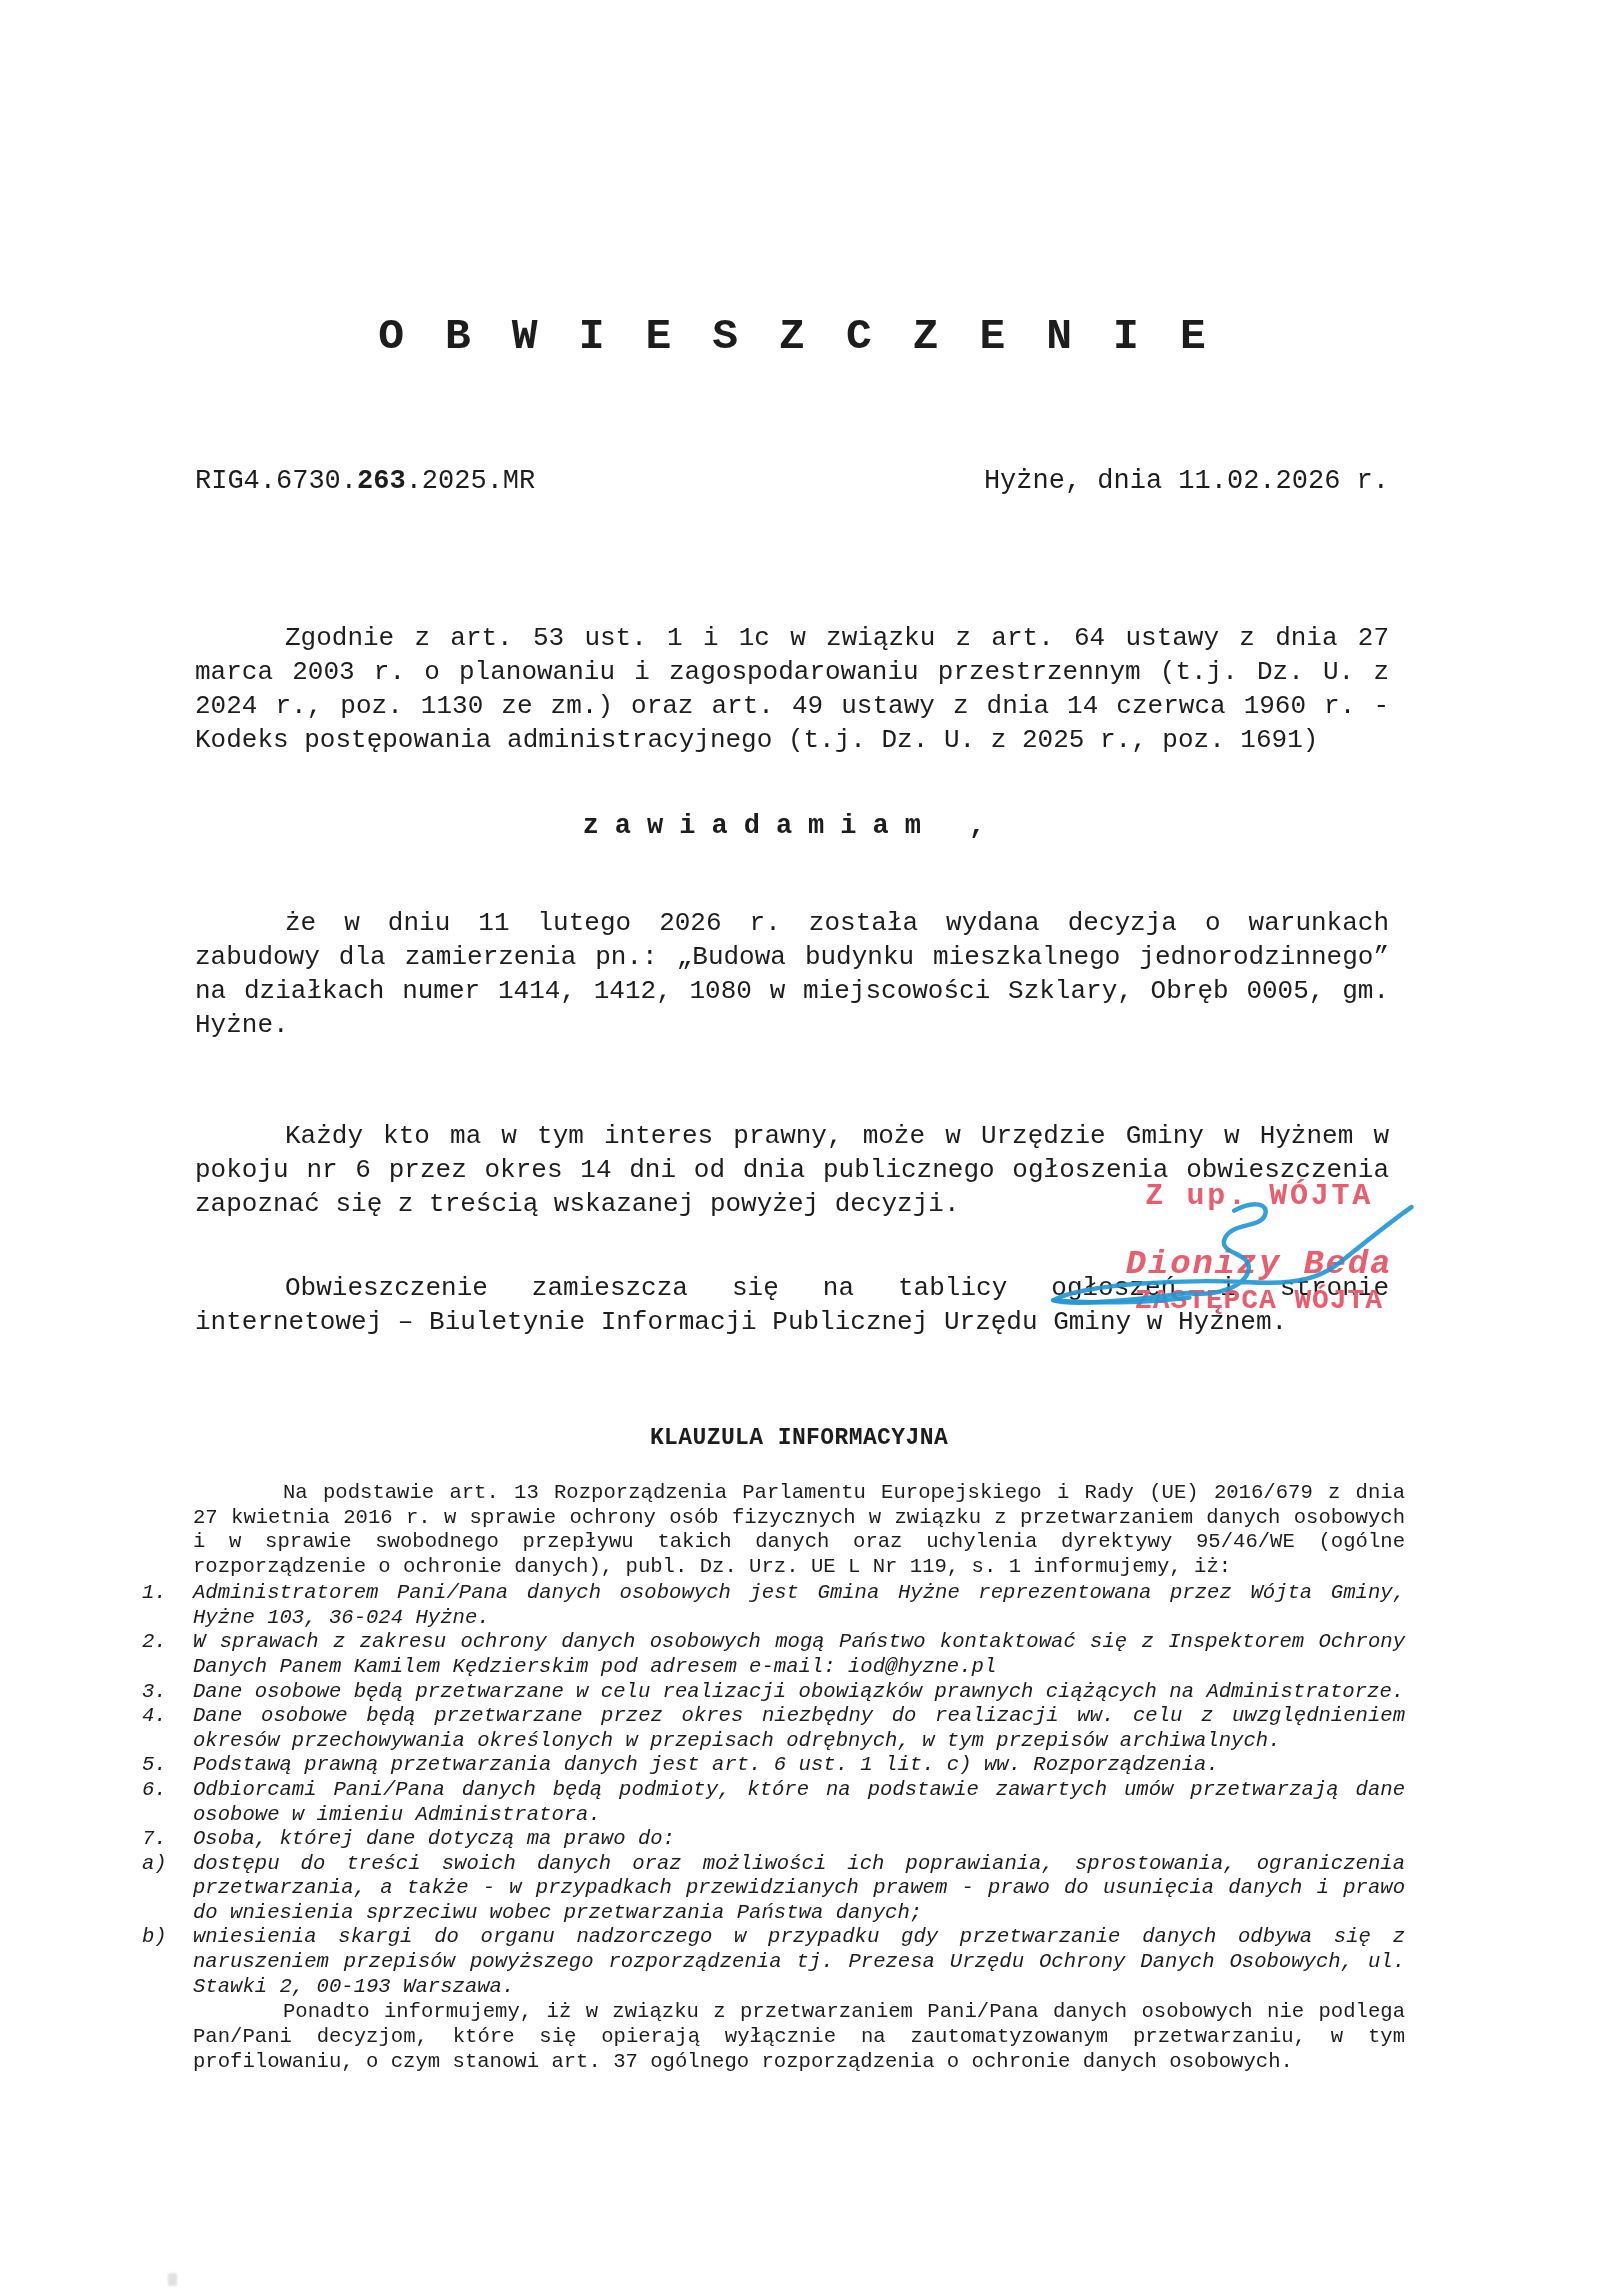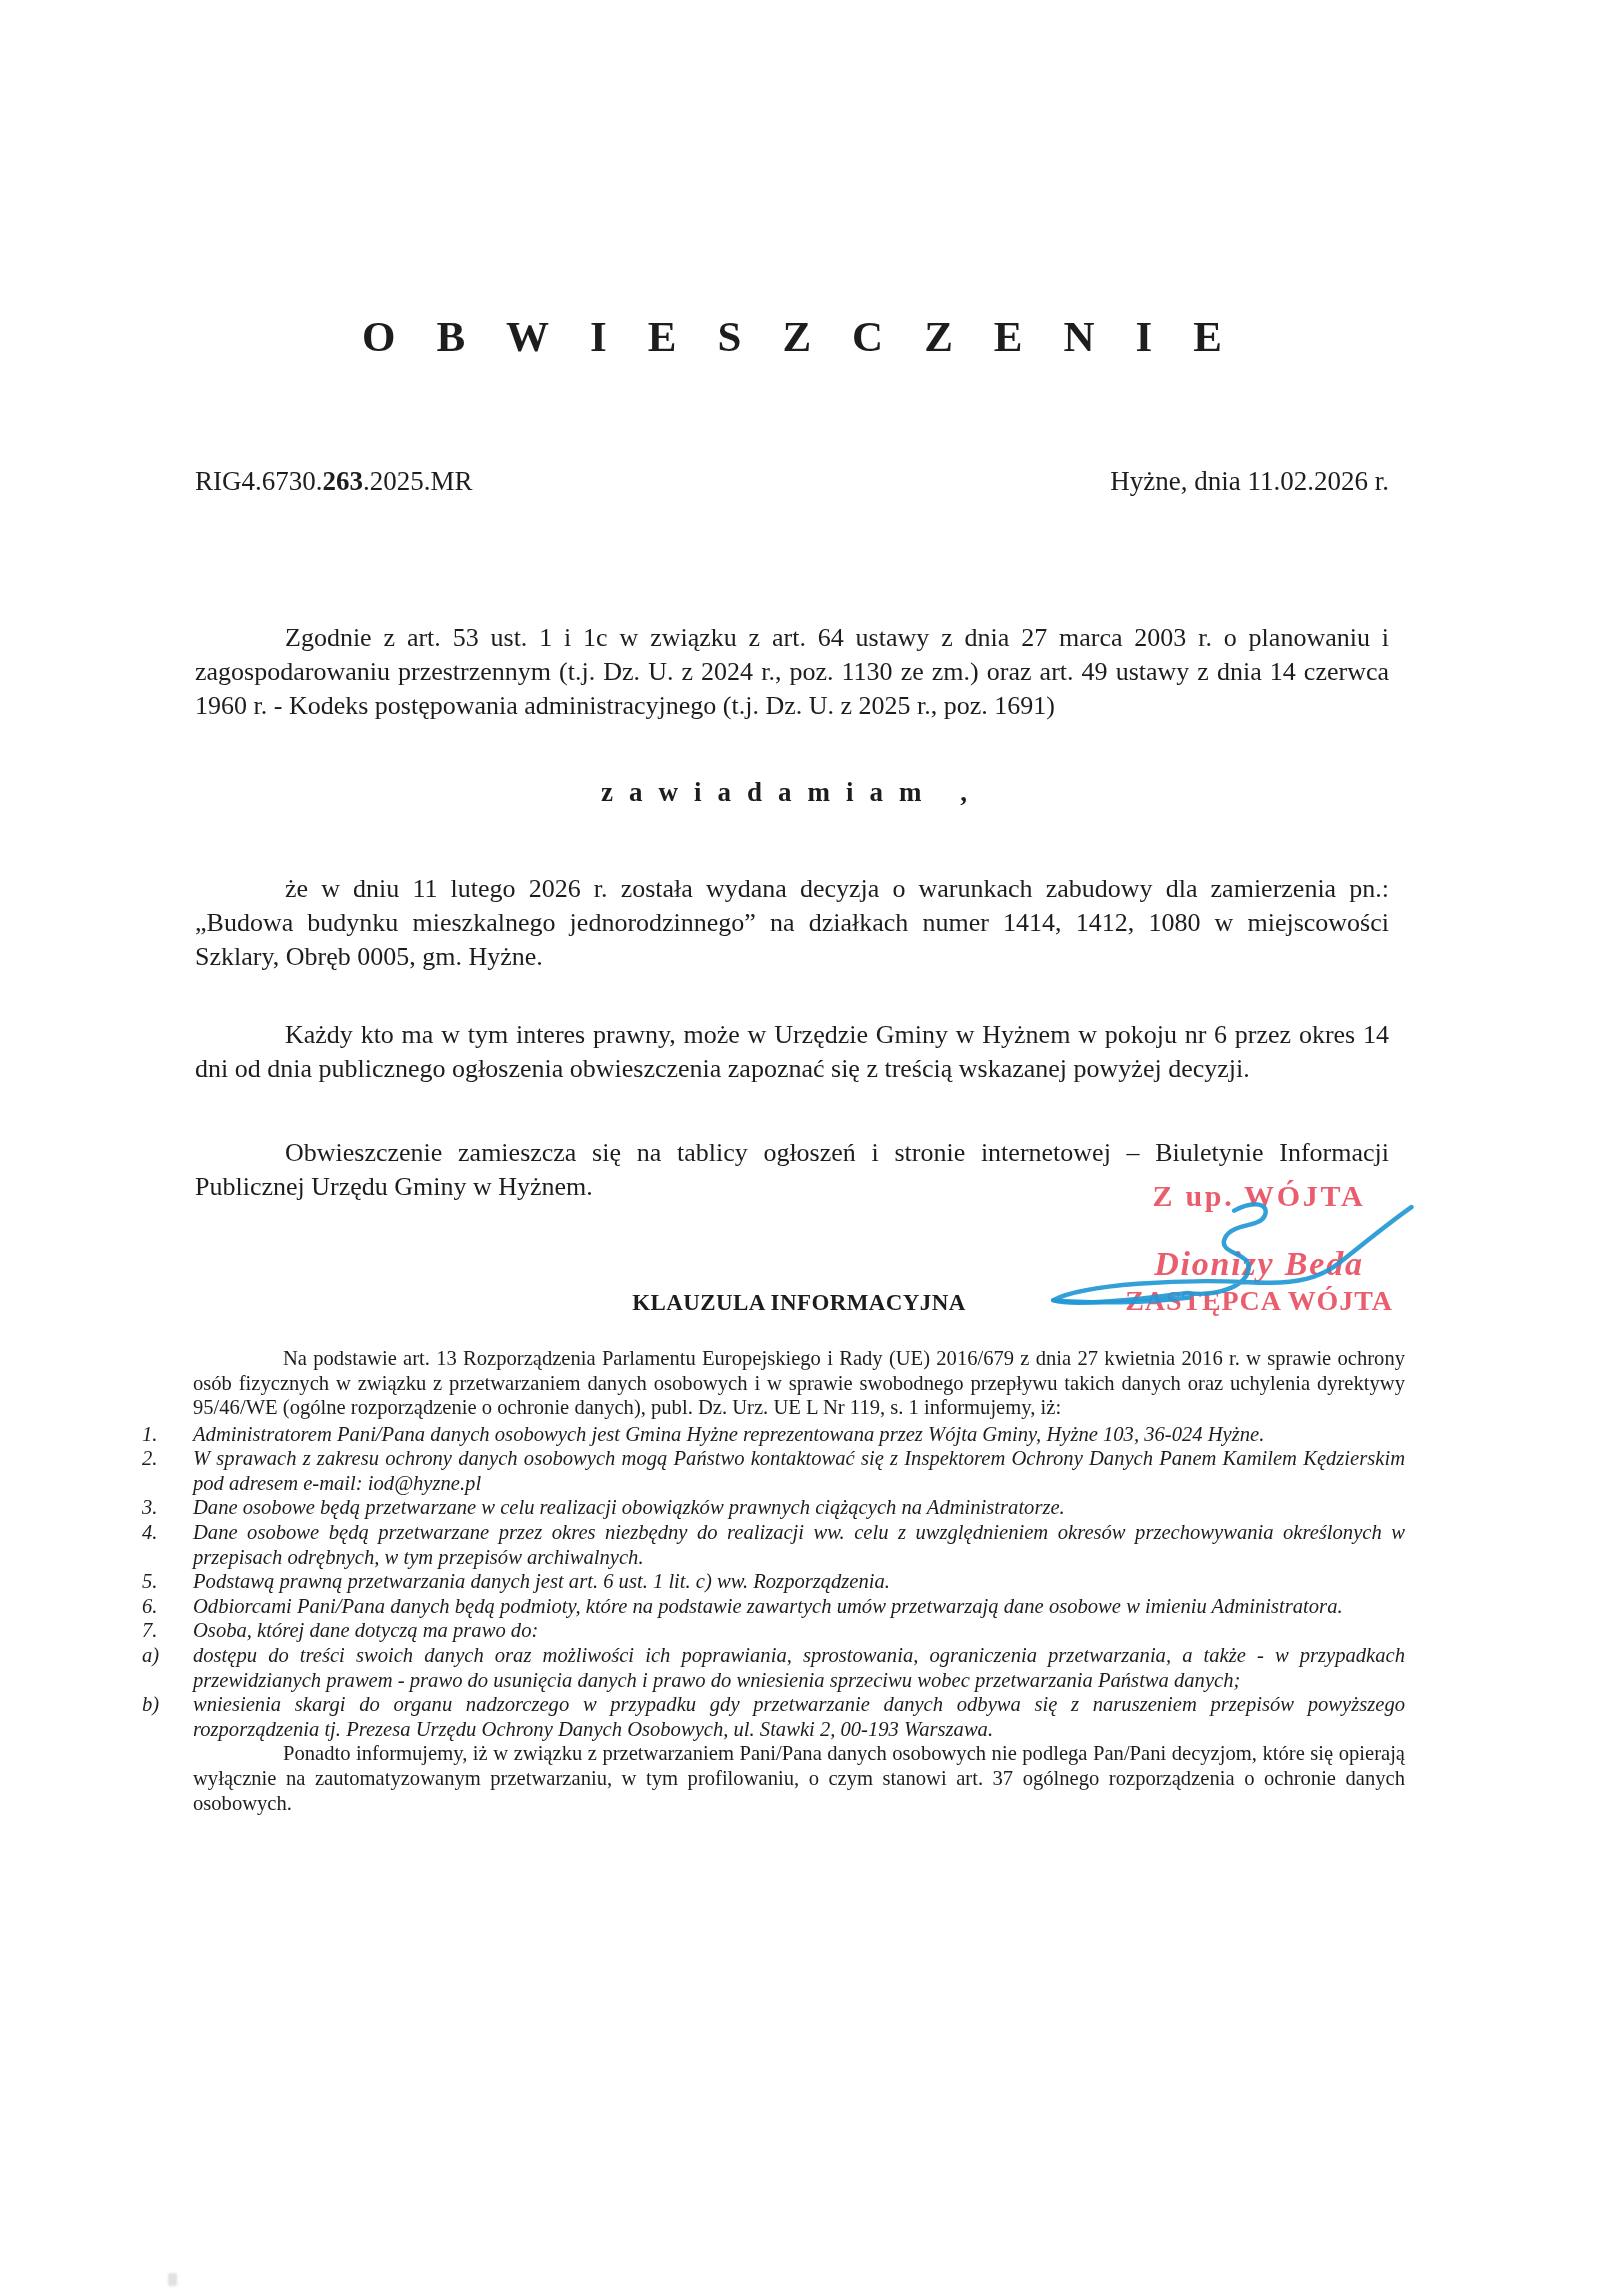--- a/index.html
+++ b/index.html
@@ -8,21 +8,21 @@
     --text:#1d1d1d;
     --page-bg:#ffffff;
   }
   html,body{margin:0;padding:0;background:#fff;}
   .page{
     position:relative;
     width:1584px;
     height:2293px;
     background:var(--page-bg);
     color:var(--text);
-    font-family:Liberation Serif, serif;
+    font-family:Liberation Mono, monospace;
     overflow:hidden;
   }
   .title{
     margin:312px 0 0 0;
     height:47px;
     text-align:center;
     font-size:43px;
     font-weight:bold;
     letter-spacing:41px;
     padding-left:41px;
@@ -48,21 +48,21 @@
   .notify{
     margin-top:54px;
     height:36px;
     text-align:center;
     font-size:27px;
     font-weight:bold;
     letter-spacing:16px;
     white-space:nowrap;
   }
   .p2{margin-top:59px;}
-  .p3{margin-top:44px;}
+  .p3{margin-top:77px;}
   .p4{margin-top:50px;}
 
   .stamp{
     position:absolute;
     left:1111px;
     top:1179px;
     width:296px;
     text-align:center;
     color:var(--stamp-pink);
     font-weight:bold;

